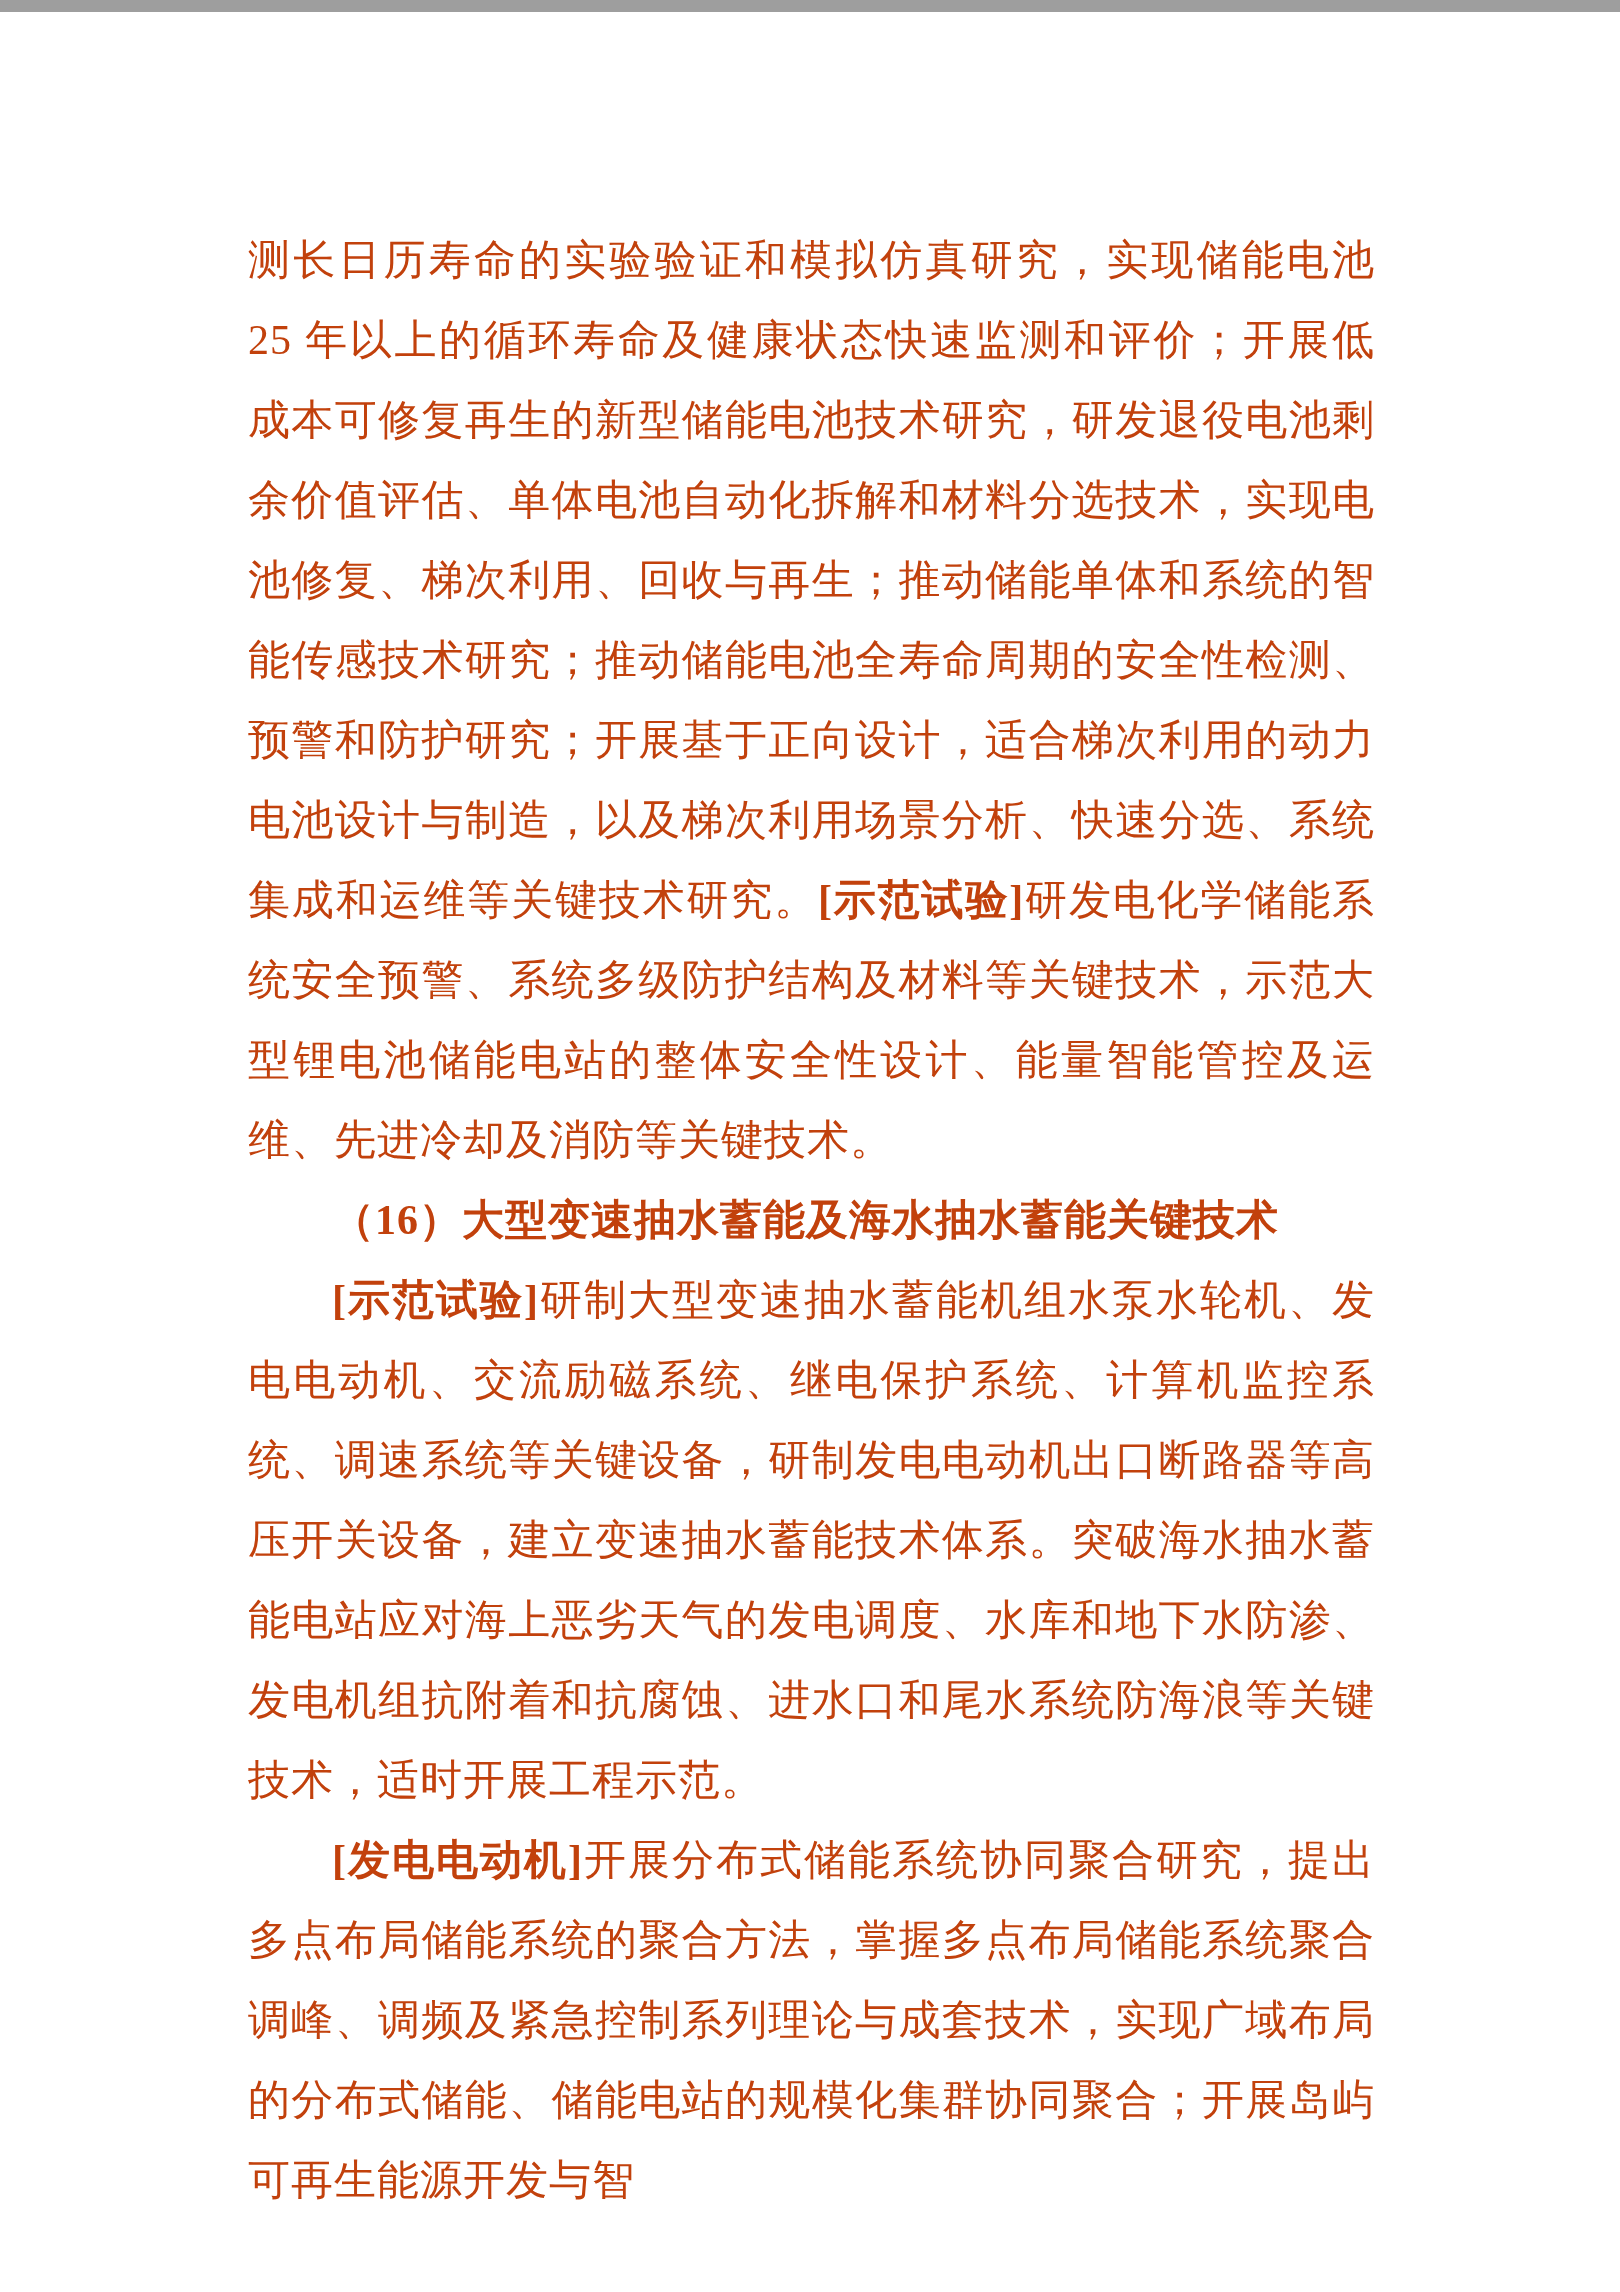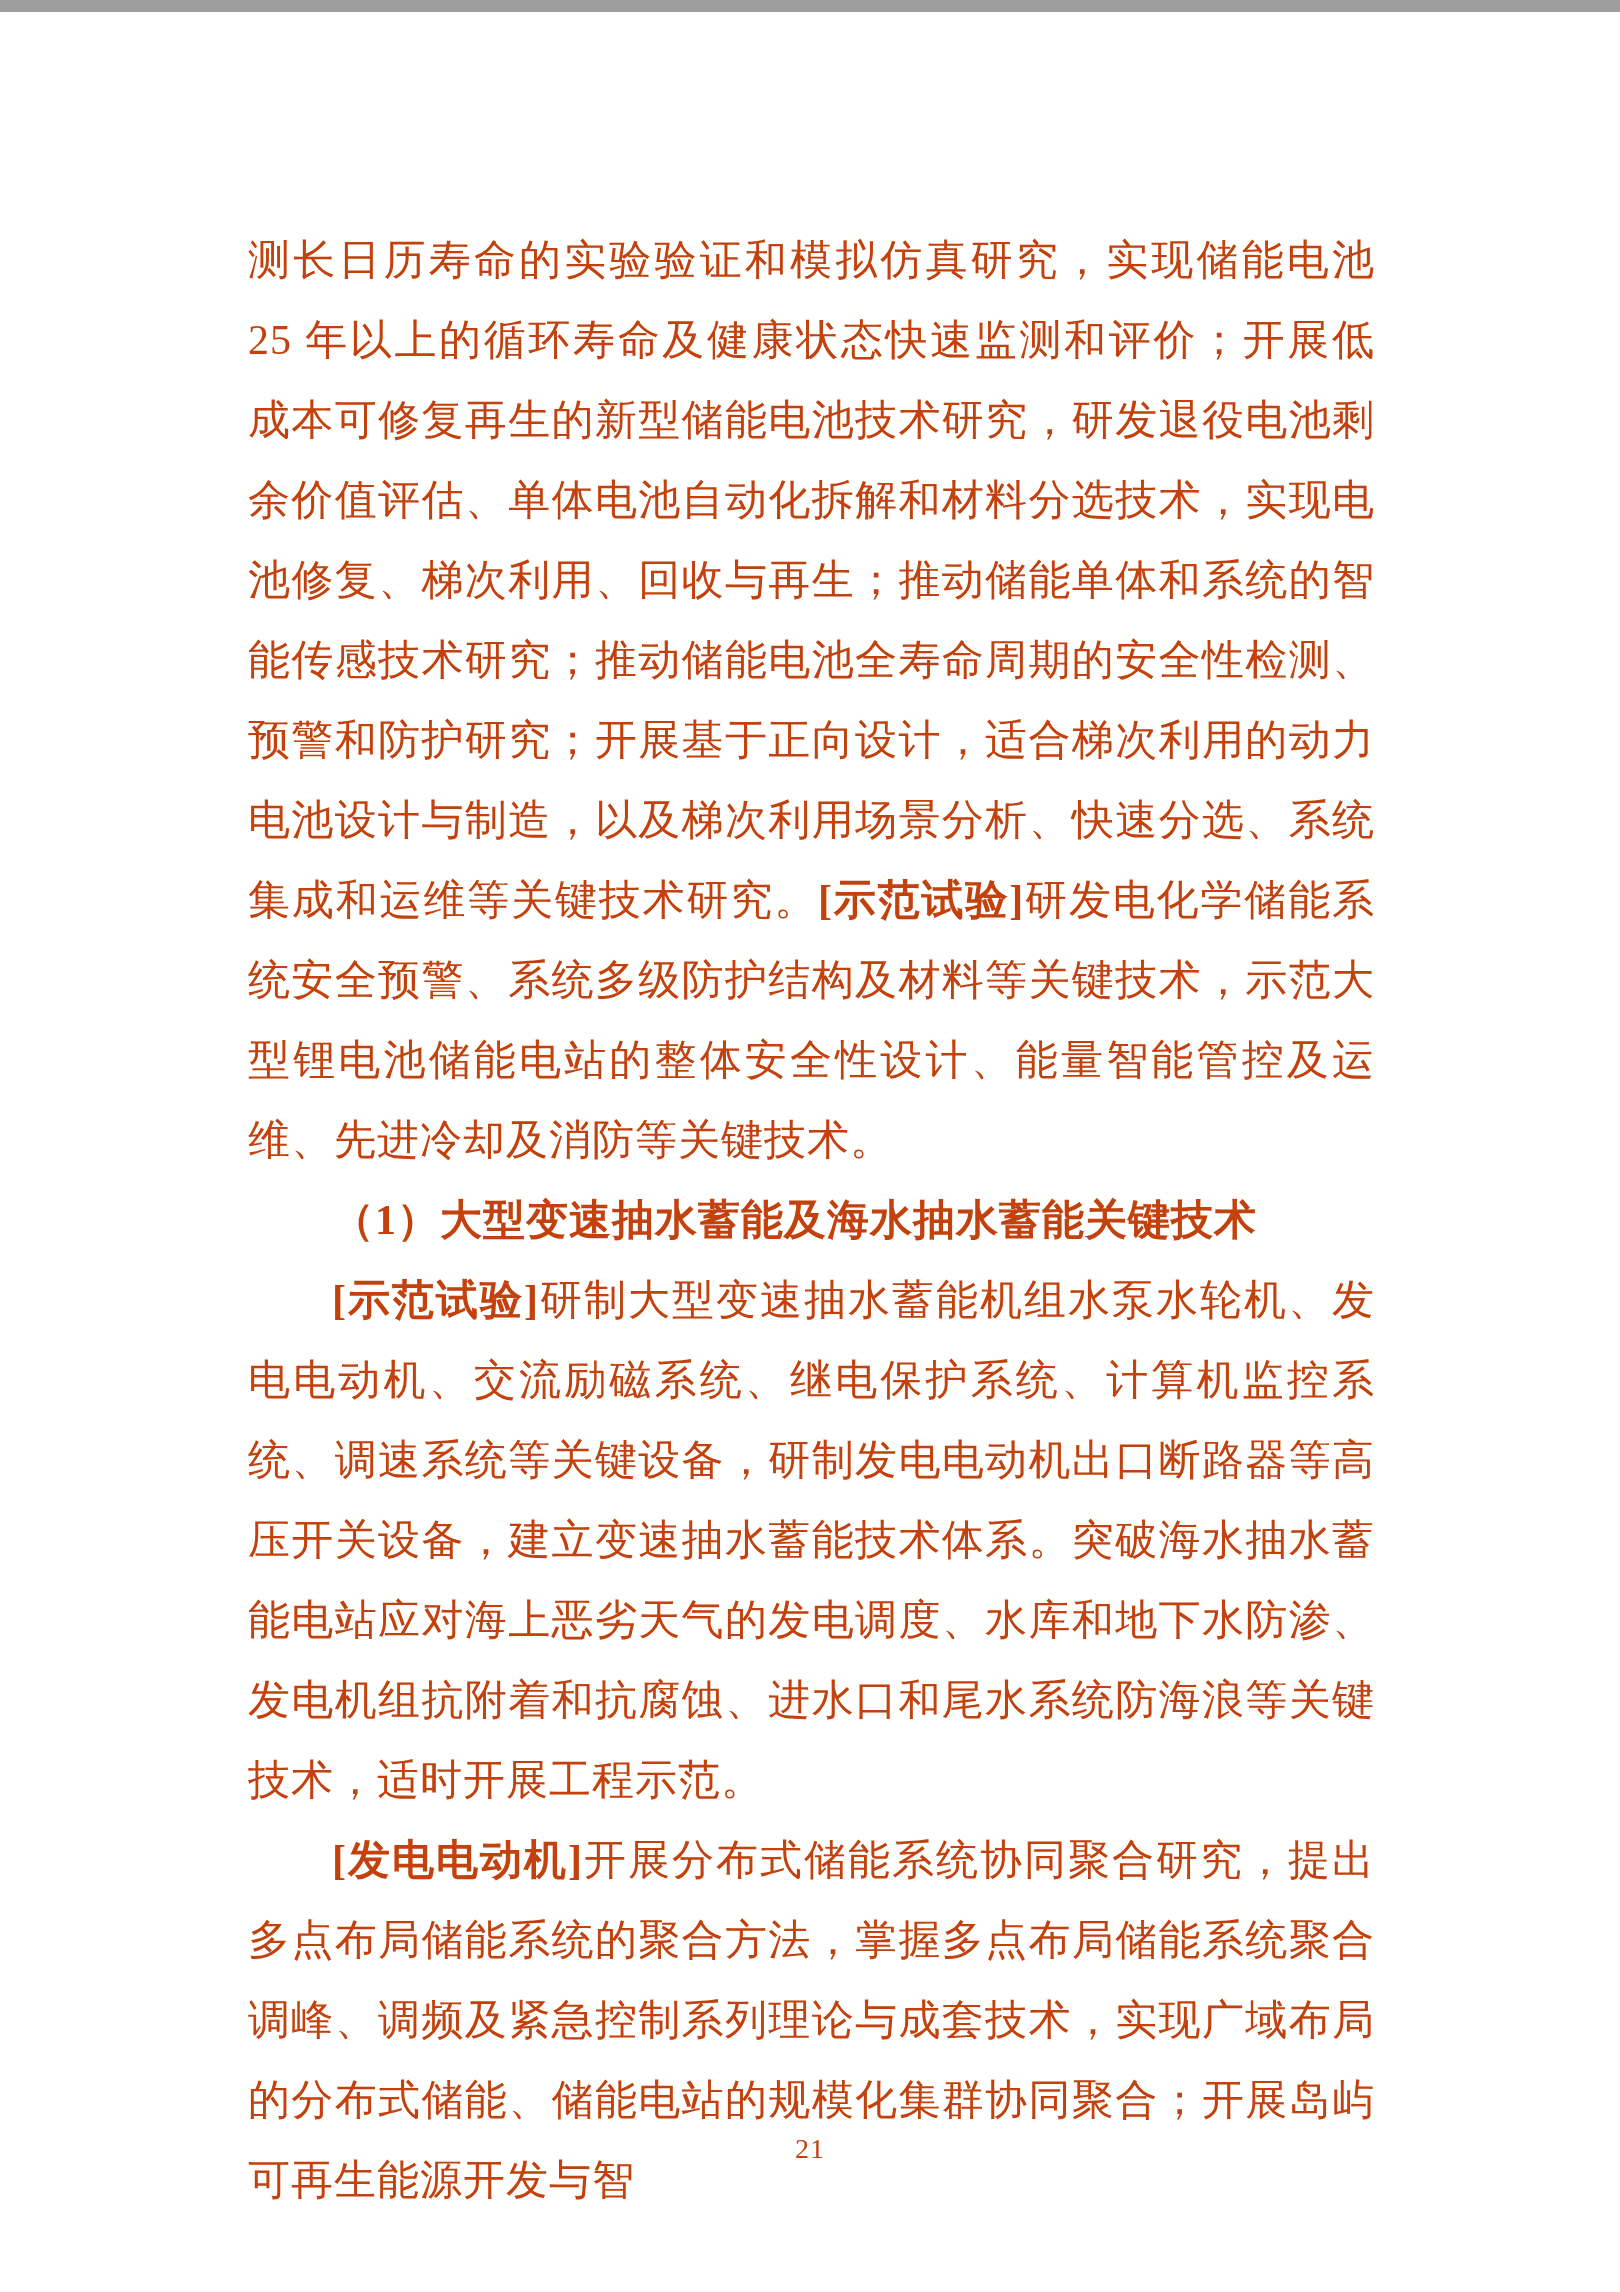--- a/index.html
+++ b/index.html
@@ -54,27 +54,24 @@
 </style>
 </head>
 <body>
 
 <div class="page">
 
   <div class="text-block">
 
     <p><span>测长日历寿命的实验验证和模拟仿真研究，实现储能电池 25 年以上的循环寿命及健康状态快速监测和评价；开展低成本可修复再生的新型储能电池技术研究，研发退役电池剩余价值评估、单体电池自动化拆解和材料分选技术，实现电池修复、梯次利用、回收与再生；推动储能单体和系统的智能传感技术研究；推动储能电池全寿命周期的安全性检测、预警和防护研究；开展基于正向设计，适合梯次利用的动力电池设计与制造，以及梯次利用场景分析、快速分选、系统集成和运维等关键技术研究。</span><span class="marker">[示范试验]</span><span>研发电化学储能系统安全预警、系统多级防护结构及材料等关键技术，示范大型锂电池储能电站的整体安全性设计、能量智能管控及运维、先进冷却及消防等关键技术。</span></p>
 
-    <p class="para-indent heading"><span>（1）大型变速抽水蓄能及海水抽水蓄能关键技术</span></p>
+    <p class="para-indent heading"><span>（16）大型变速抽水蓄能及海水抽水蓄能关键技术</span></p>
 
     <p class="para-indent"><span class="marker">[示范试验]</span><span>研制大型变速抽水蓄能机组水泵水轮机、发电电动机、交流励磁系统、继电保护系统、计算机监控系统、调速系统等关键设备，研制发电电动机出口断路器等高压开关设备，建立变速抽水蓄能技术体系。突破海水抽水蓄能电站应对海上恶劣天气的发电调度、水库和地下水防渗、发电机组抗附着和抗腐蚀、进水口和尾水系统防海浪等关键技术，适时开展工程示范。</span></p>
 
 
     <p class="para-indent"><span class="marker">[发电电动机]</span><span>开展分布式储能系统协同聚合研究，提出多点布局储能系统的聚合方法，掌握多点布局储能系统聚合调峰、调频及紧急控制系列理论与成套技术，实现广域布局的分布式储能、储能电站的规模化集群协同聚合；开展岛屿可再生能源开发与智</span></p>
 
   </div>
 
-  <div class="page-footer">
-    <span>21</span>
-  </div>
 
 </div>
 
 
 </body></html>

